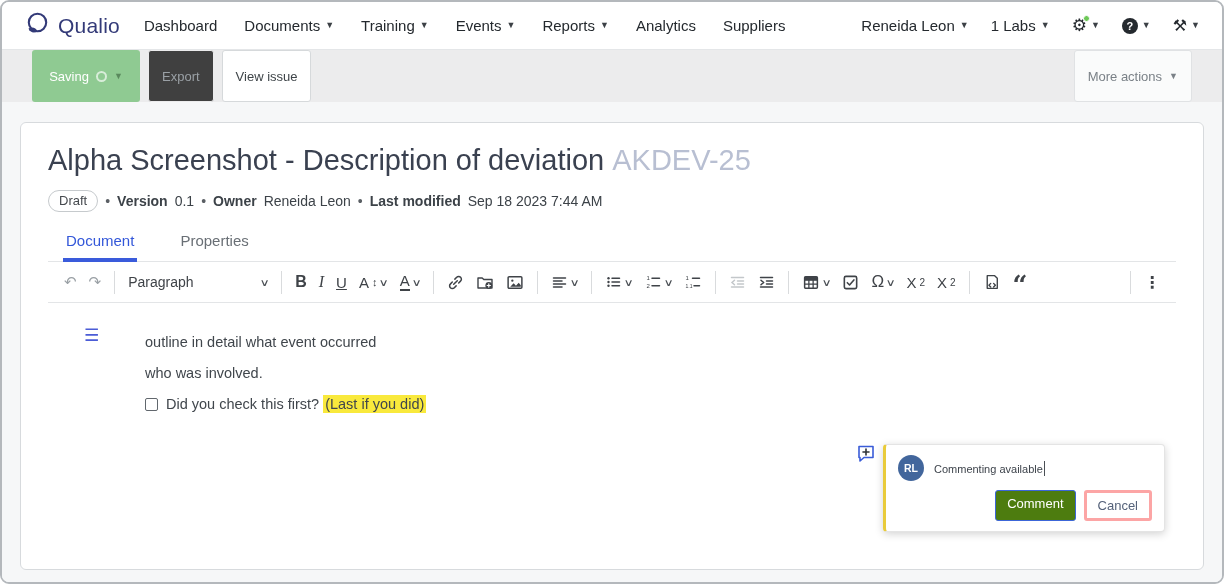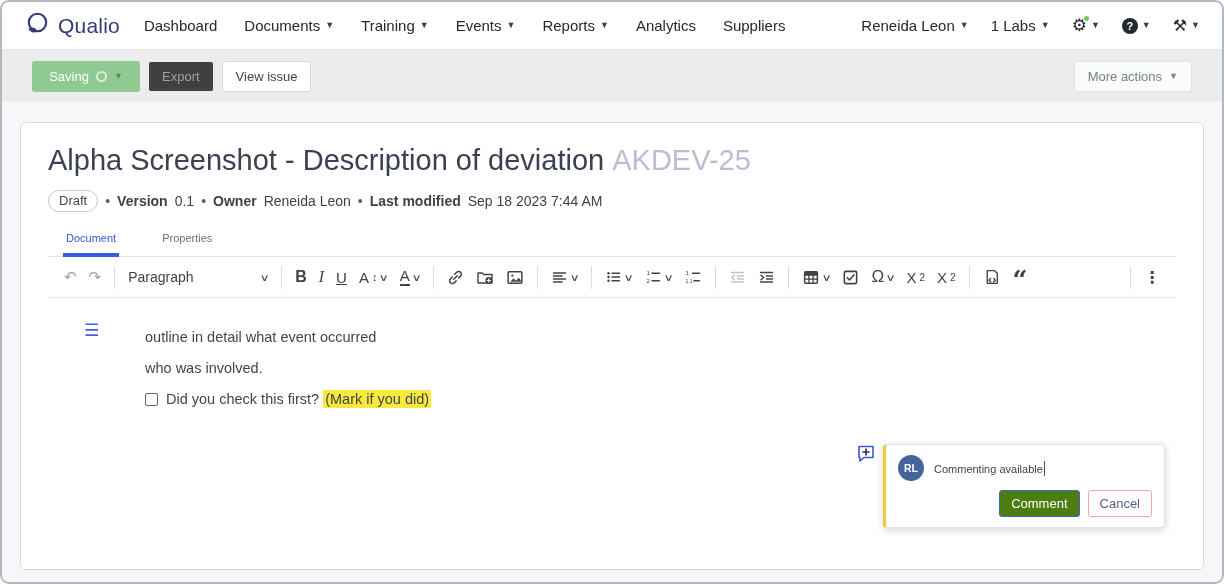--- a/index.html
+++ b/index.html
@@ -19,21 +19,21 @@
   .nav-item { font-size: 15px; color: #24292e; font-weight: 500; display: flex; align-items: center; gap: 5px; cursor: pointer; white-space: nowrap; }
   .caret { font-size: 9px; color: #3c4146; line-height: 1; }
   .topnav-right { margin-left: auto; display: flex; align-items: center; gap: 22px; }
   .icon-menu { display: flex; align-items: center; gap: 4px; cursor: pointer; }
   .gear-wrap { position: relative; font-size: 17px; color: #24292e; line-height: 1; }
   .gear-dot { position: absolute; top: -2px; right: -3px; width: 7px; height: 7px; border-radius: 50%; background: #6dc857; border: 1px solid #fff; }
   .q-circle { width: 16px; height: 16px; border-radius: 50%; background: #24292e; color: #fff; font-size: 11px; font-weight: 700; display: flex; align-items: center; justify-content: center; }
   .tools-glyph { font-size: 16px; color: #24292e; line-height: 1; }
   
   .actionbar {
-    height: 52px; background: #ececed; display: flex; align-items: center;
+    height: 52px; background: #ececed; display: flex; 
     padding: 0 30px; gap: 8px;
   }
   .btn { font-size: 13px; border-radius: 3px; padding: 7px 13px; cursor: pointer; border: 1px solid transparent; display: inline-flex; align-items: center; gap: 7px; }
   .btn-saving { background: #8fca92; color: #ffffff; min-width: 108px; justify-content: center; }
   .spinner-ring { width: 11px; height: 11px; border-radius: 50%; border: 2px solid rgba(255,255,255,0.65); display: inline-block; }
   .btn-saving .caret { color: rgba(47,84,49,0.55); }
   .btn-export { background: #404040; color: #9aa0a5; border-color: #ececed; }
   .btn-view-issue { background: #ffffff; color: #3f4549; border-color: #d6d9db; }
   .btn-more { margin-left: auto; background: #fafbfb; color: #7a8187; border-color: #e0e2e4; }
   .btn-more .caret { color: #7a8187; }
@@ -41,21 +41,21 @@
   .page { background: #f6f7f8; height: 480px; padding: 20px 18px 12px; }
   .card { background: #ffffff; border: 1px solid #d7dadd; border-radius: 6px; height: 100%; position: relative; padding: 0 27px; overflow: hidden; }
   .doc-title { margin-top: 21px; font-size: 29px; font-weight: 500; color: #3a4150; }
   .doc-code { color: #b8bfd2; font-weight: 400; }
   .meta-row { margin-top: 13px; display: flex; align-items: center; gap: 7px; font-size: 14px; color: #3c4248; }
   .pill { border: 1px solid #c6cacd; border-radius: 11px; padding: 2px 10px 3px; font-size: 13px; color: #45494e; background: #fff; }
   .meta-dot { color: #5a5f64; }
   .meta-b { font-weight: 700; }
   
   .tabs { margin-top: 12px; padding-left: 15px; border-bottom: 1px solid #e3e5e7; display: flex; gap: 40px; }
-  .tab { font-size: 11px; padding: 8px 3px 9px; cursor: pointer; color: #696f75; border-bottom: 4px solid transparent; margin-bottom: -1px; }
+  .tab { font-size: 15px; padding: 8px 3px 9px; cursor: pointer; color: #696f75; border-bottom: 4px solid transparent; margin-bottom: -1px; }
   .tab.active { color: #3357d9; border-bottom-color: #3a5bdb; font-weight: 500; }
   
   .etoolbar { height: 41px; border-bottom: 1px solid #e3e5e7; display: flex; align-items: center; padding: 0 10px; color: #3f4348; }
   .tbtn { padding: 3px 6px; display: inline-flex; align-items: center; gap: 3px; cursor: pointer; border-radius: 3px; font-size: 15px; color: #3f4348; }
   .tbtn svg { display: block; }
   .tdiv { width: 1px; height: 23px; background: #d9dbdd; margin: 0 7px; flex: none; }
   .muted { color: #9aa0a5; }
   .disabled { color: #c3c7ca; }
   .para-select { width: 152px; display: inline-flex; justify-content: space-between; align-items: center; font-size: 14px; padding: 4px 6px; cursor: pointer; }
   .vee { font-size: 10px; color: #4a4f54; transform: scaleX(1.4); display: inline-block; }
@@ -85,21 +85,21 @@
     background: #ffffff; border: 1px solid #e4e4e4; border-left: 3px solid #e9cb3b;
     border-radius: 4px; box-shadow: 0 2px 8px rgba(0,0,0,0.18); padding: 10px 12px 10px 12px;
   }
   .cp-row1 { display: flex; align-items: center; }
   .avatar { width: 26px; height: 26px; border-radius: 50%; background: #42669c; color: #fff; font-size: 10.5px; font-weight: 700; display: flex; align-items: center; justify-content: center; flex: none; }
   .cp-text { margin-left: 10px; font-size: 11px; color: #3d434b; }
   .cursor-bar { display: inline-block; width: 1.5px; height: 15px; background: #4a4f54; margin-left: 1px; vertical-align: -3px; }
   .cp-row2 { display: flex; justify-content: flex-end; gap: 8px; margin-top: 9px; }
   .cp-btn { font-size: 13px; padding: 5px 11px; border-radius: 3px; cursor: pointer; }
   .cp-comment { background: #4d7c0f; border: 1px solid #3c66d8; color: #fff; }
-  .cp-cancel { background: #fff; border: 1px solid #fca5a5; color: #55627a; }
+  .cp-cancel { background: #fff; border: 3px solid #fca5a5; color: #55627a; }
 </style>
 </head>
 <body>
 
 <div class="window">
 
   <div class="topnav">
     <div class="brand">
       <span>
         <svg width="27" height="27" viewBox="0 0 27 27" fill="none">
@@ -344,21 +344,21 @@
             <span>⋮</span>
           </span>
       </div>
 
       <div class="doc-body">
         <span class="drag-handle">☰</span>
         <div class="doc-par">outline in detail what event occurred</div>
         <div class="doc-par">who was involved.</div>
         <div class="check-row">
           <span class="cbox"></span>
-          <span><span>Did you check this first?</span> <span class="hl">(Mark if you did)</span></span>
+          <span><span>Did you check this first?</span> <span class="hl">(Last if you did)</span></span>
         </div>
       </div>
 
       <span class="add-comment">
         <svg width="22" height="22" viewBox="0 0 22 22" fill="none">
           <path d="M4 4.5h14v11H9l-4 3.5v-3.5H4z" stroke="#3a5cd8" stroke-width="1.6" stroke-linejoin="round" fill="#fff"></path>
           <path d="M11 7v6M8 10h6" stroke="#2f3337" stroke-width="1.6" stroke-linecap="round"></path>
         </svg>
       </span>
 

